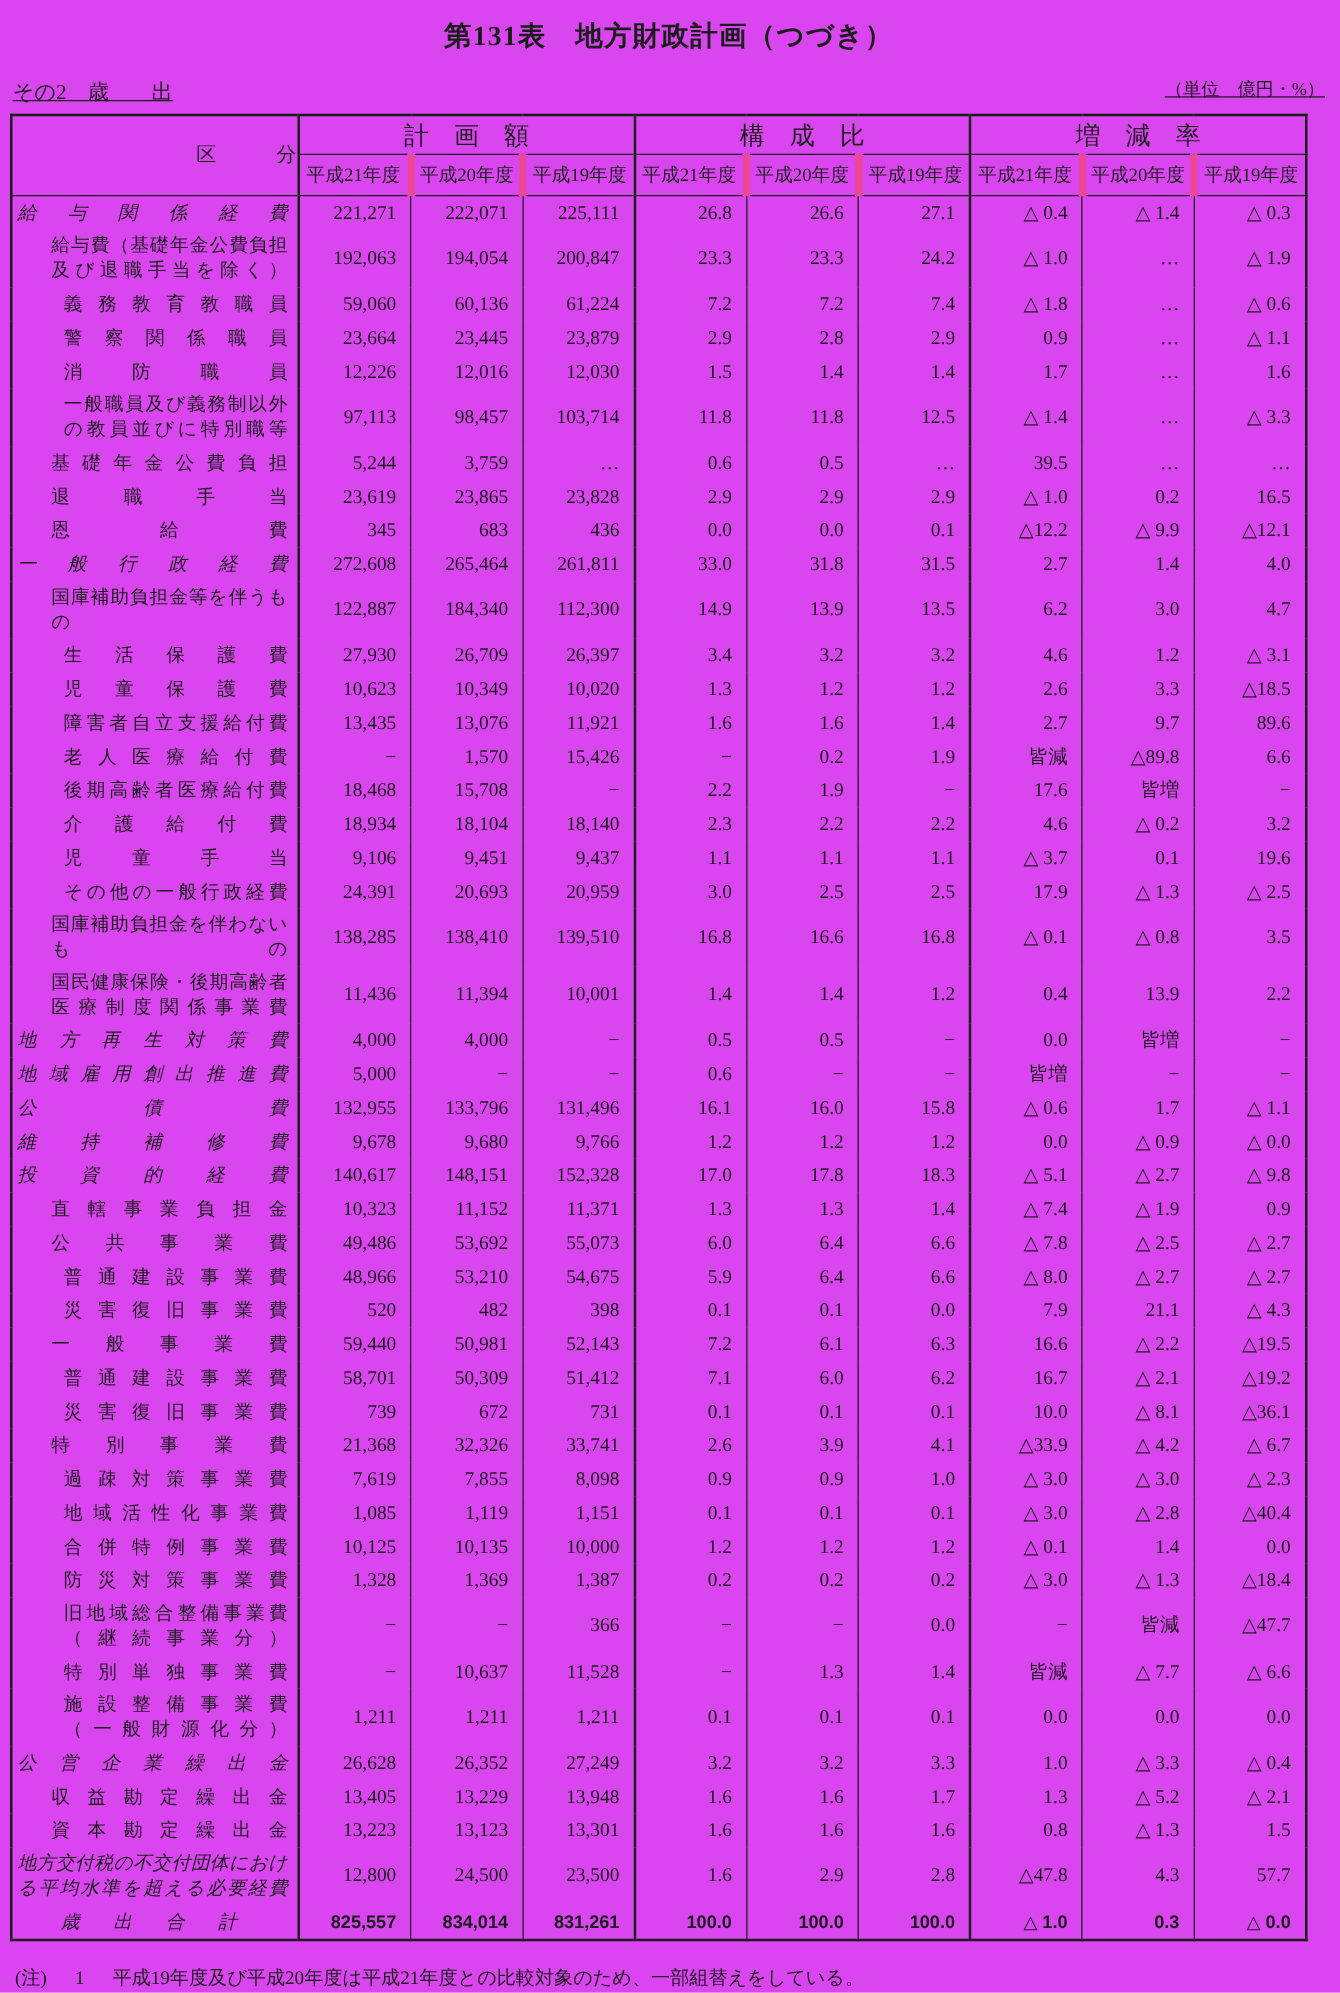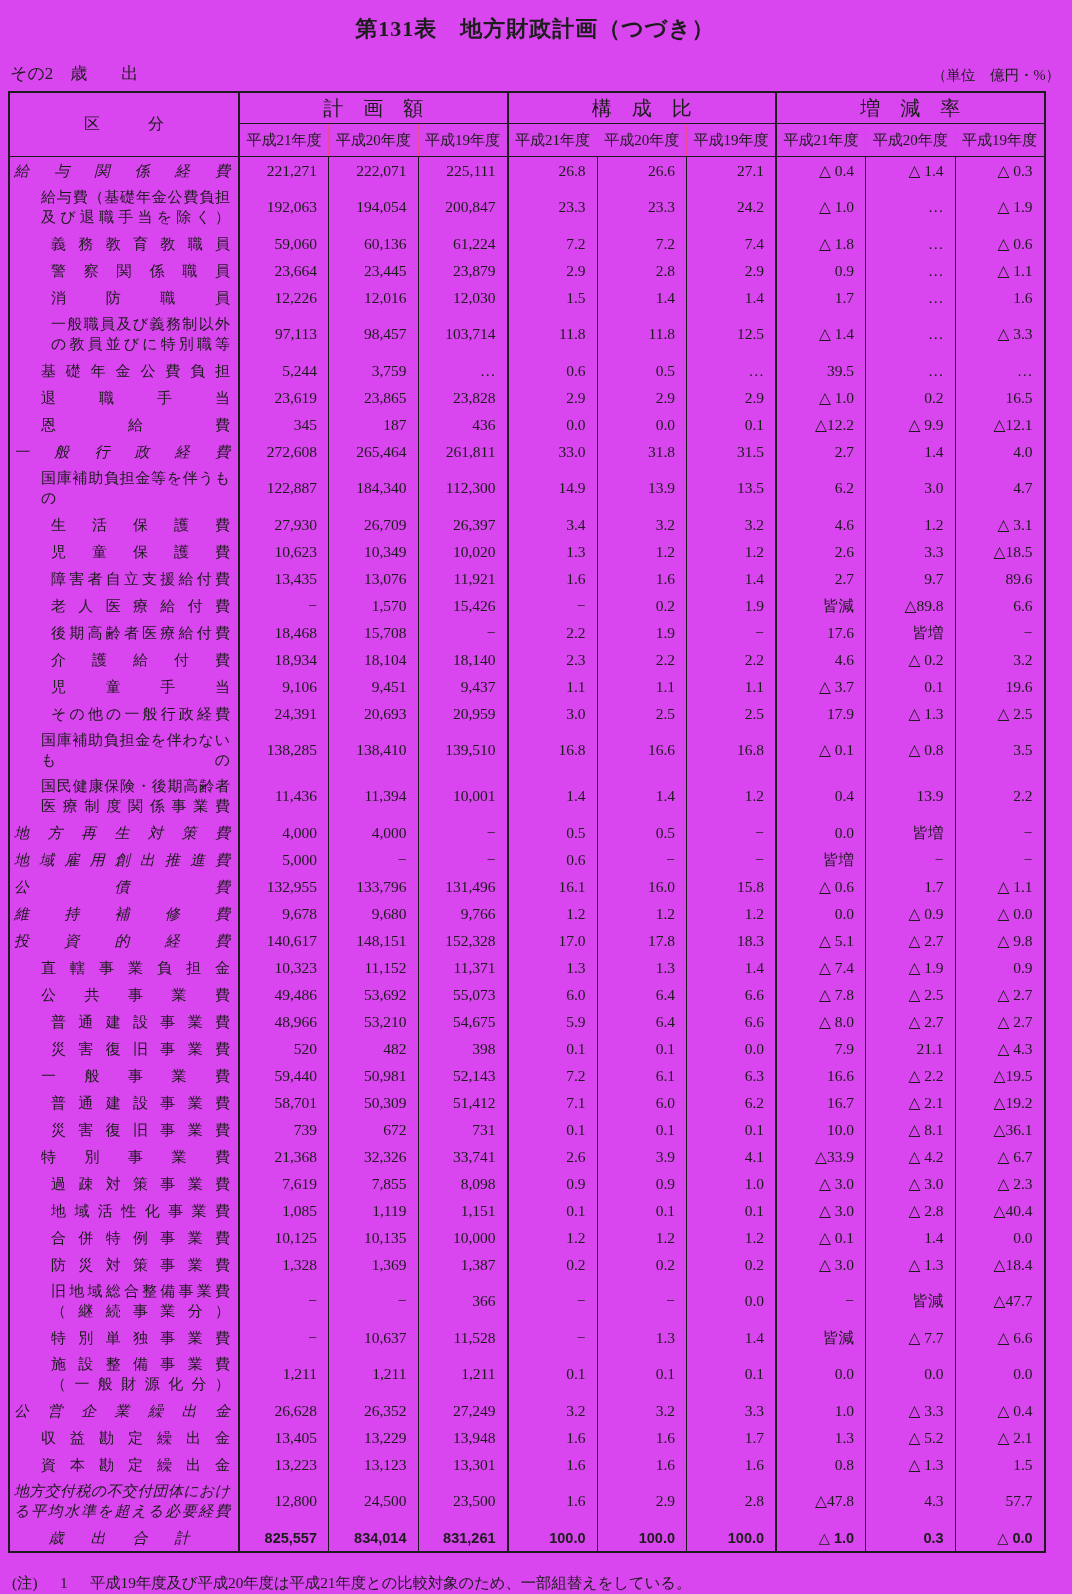--- a/index.html
+++ b/index.html
@@ -5,43 +5,43 @@
   html, body { margin: 0; padding: 0; background: #ffffff; color: #1c1c1c; }
   .page {
     width: 1072px; height: 1594px; box-sizing: border-box;
     padding: 8px 10px 0 8px; background: #d946ef;
     font-family: "Liberation Serif", "DejaVu Serif", serif;
   }
   .title {
     text-align: center; font-size: 22px; font-weight: 700;
     letter-spacing: 1px; margin: 6px 0 18px 0;
   }
-  .subhead { display: flex; justify-content: space-between; align-items: flex-end; margin: 0 2px 6px 2px; }
+  .subhead { display: flex; justify-content: space-between; margin: 0 2px 6px 2px; text-decoration: underline; }
   .subtitle { font-size: 17px; }
   .unit-note { font-size: 14.5px; }
 
   table.fin {
     border-collapse: collapse; table-layout: fixed; width: 1036px;
     border: 2px solid #1c1c1c;
   }
   col.c-label { width: 230px; }
   col.c-val  { width: 89.5px; }
 
   th { font-weight: normal; }
   .ghead {
     font-size: 20px; text-align: center; height: 28px;
     border-bottom: 1px solid #1c1c1c; vertical-align: middle;
   }
   .yhead {
     font-size: 15px; text-align: center; height: 30px;
-    border-bottom: 1px solid #1c1c1c; border-left: 1px solid #ec4899;
+    border-bottom: 1px solid #1c1c1c; border-left: 6px solid #ec4899;
     vertical-align: middle;
   }
   .corner {
-    font-size: 16px; text-align: center; vertical-align: middle;
+    font-size: 16px; text-align: right; vertical-align: middle;
     border-bottom: 1px solid #1c1c1c;
     margin-left: 30px;
   }
   th.g, td.g { border-left: 2px solid #1c1c1c !important; }
 
   td.label {
     font-size: 15px; line-height: 20px; padding: 3px 8px 3px 8px;
     text-align: justify; text-align-last: justify;
     white-space: pre-line; vertical-align: middle; height: 21px;
   }
@@ -206,21 +206,21 @@
           <td class="val g">2.9</td>
           <td class="val">2.9</td>
           <td class="val">2.9</td>
           <td class="val g">△ 1.0</td>
           <td class="val">0.2</td>
           <td class="val">16.5</td>
         </tr>
         <tr>
           <td class="label ind1">恩給費</td>
           <td class="val g">345</td>
-          <td class="val">187</td>
+          <td class="val">683</td>
           <td class="val">436</td>
           <td class="val g">0.0</td>
           <td class="val">0.0</td>
           <td class="val">0.1</td>
           <td class="val g">△12.2</td>
           <td class="val">△ 9.9</td>
           <td class="val">△12.1</td>
         </tr>
         <tr>
           <td class="label ind0">一般行政経費</td>

